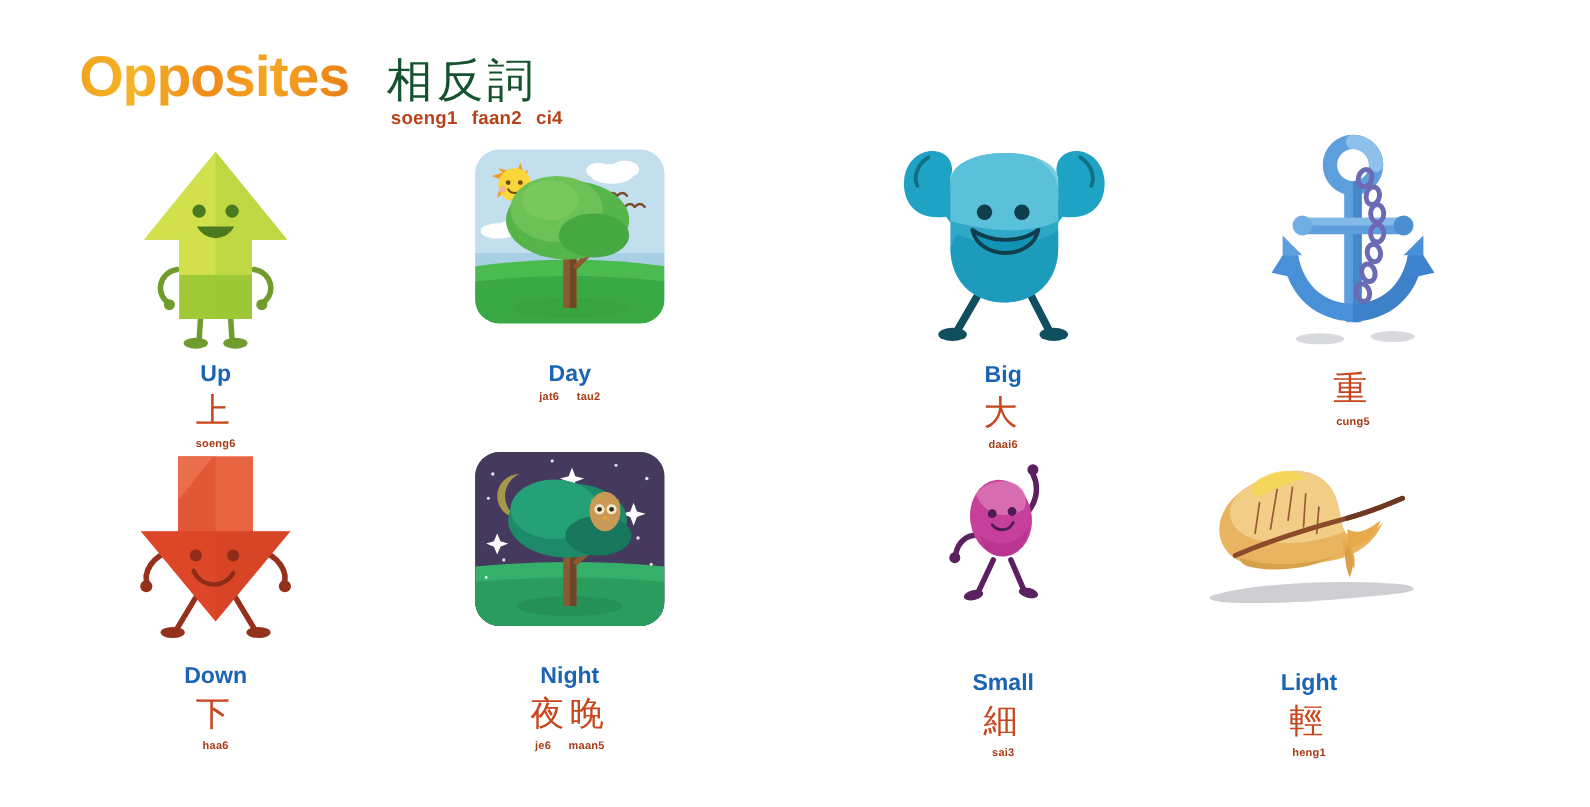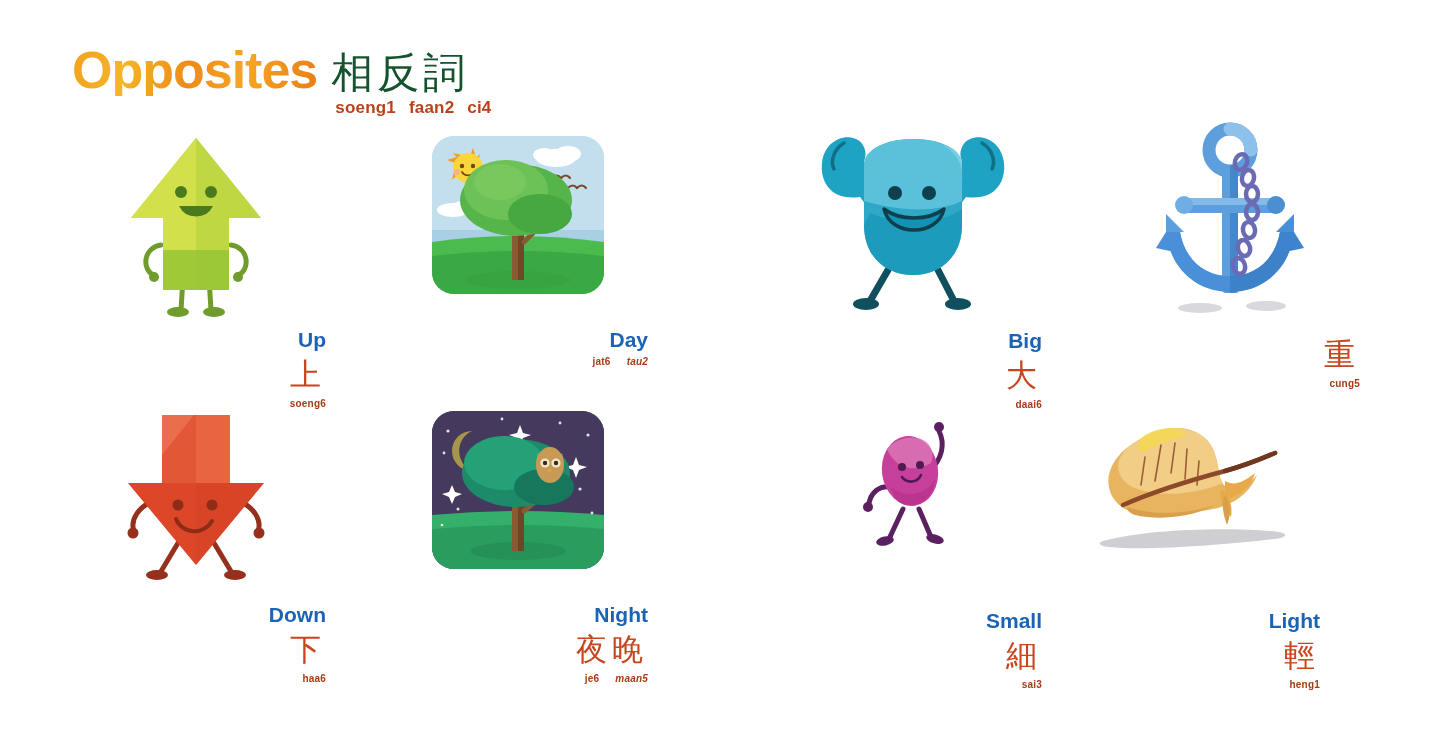--- a/index.html
+++ b/index.html
@@ -15,20 +15,21 @@
     font-family: "Liberation Sans", sans-serif;
   }
 
   
   .title-block {
     position: absolute;
     left: 72px;
     top: 44px;
     display: flex;
     align-items: flex-end;
+    gap: 20px;
   }
   .title-en {
     font-size: 52px;
     font-weight: 700;
     letter-spacing: -1px;
     line-height: 1;
     background: linear-gradient(100deg, #f0a31e 0%, #f6b426 22%, #ef8a19 48%, #f5a623 70%, #ea7d17 100%);
     -webkit-background-clip: text;
     background-clip: text;
     color: transparent;
@@ -57,21 +58,21 @@
     letter-spacing: 0.2px;
     white-space: nowrap;
   }
   .title-rom span { display: inline-block; }
   .title-rom span + span { margin-left: 8px; }
 
   
   .card {
     position: absolute;
     width: 260px;
-    text-align: right;
+    text-align: center;
   }
   .art {
     height: 200px;
     position: relative;
   }
   .art svg { display: block; margin: 0 auto; }
   .label-en {
     font-size: 21px;
     font-weight: 700;
     color: #1b63b3;
@@ -86,21 +87,21 @@
     letter-spacing: 5px;
     font-family: "DejaVu Sans", sans-serif;
   }
   .label-rom {
     font-size: 10px;
     font-weight: 700;
     color: #a63c16;
     margin-top: 6px;
     letter-spacing: 0.2px;
   }
-  .label-rom span + span { margin-left: 13px; font-style: italic; }
+  .label-rom span + span { margin-left: 13px; }
 
   
   #card-up     { left: 66px;   top: 130px; }
   #card-day    { left: 388px;  top: 130px; }
   #card-big    { left: 782px;  top: 105px; }
   #card-heavy  { left: 1100px; top: 120px; }
   #card-down   { left: 66px;   top: 405px; }
   #card-night  { left: 388px;  top: 405px; }
   #card-small  { left: 782px;  top: 405px; }
   #card-light  { left: 1060px; top: 405px; }

